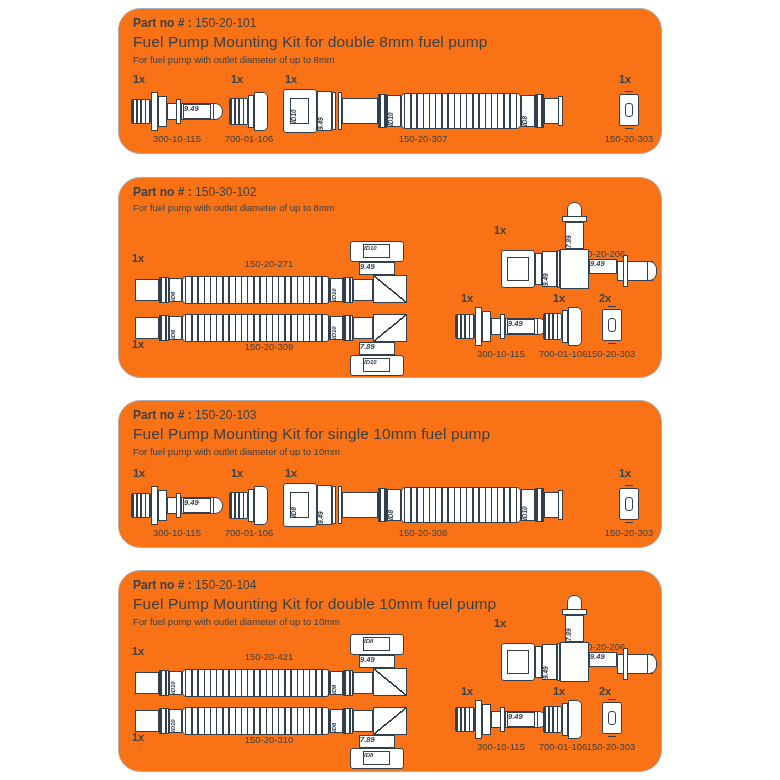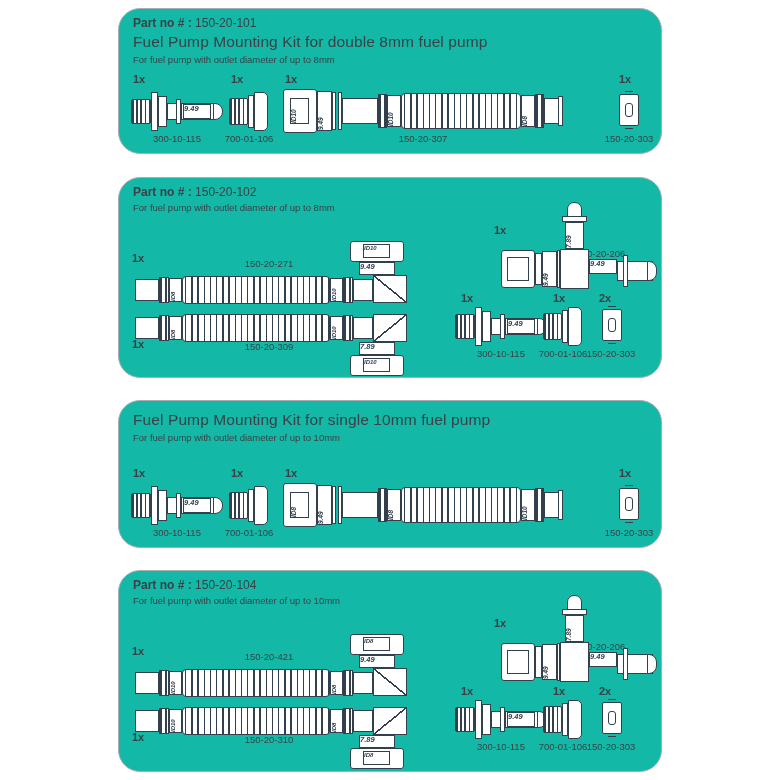--- a/index.html
+++ b/index.html
@@ -1,20 +1,20 @@
 <!DOCTYPE html>
 <html style="--ln: #32404d; --pb: #a9aeb3; --txt: #3a4147;"><head>
 <meta charset="utf-8">
 <style>
   :root{ --ln:#32404d; --txt:#3a4147; --pb:#a9aeb3; }
   html,body{margin:0;padding:0;}
   body{width:780px;height:780px;background:#fff;position:relative;
        font-family:"Liberation Sans",sans-serif;color:var(--txt);overflow:hidden;}
   .panel{position:absolute;left:118px;width:544px;border:1.4px solid var(--pb);
-         border-radius:22px;background:#14b8a6;box-sizing:border-box;}
+         border-radius:22px;background:#f97316;box-sizing:border-box;}
   .hdr{position:absolute;left:14px;top:7px;right:14px;}
   .l1{font-size:12px;}
   .l1 b{font-weight:bold;}
   .l2{font-size:15.5px;margin-top:3px;letter-spacing:.1px;}
   .l3{font-size:9.5px;margin-top:3px;}
   .qty{position:absolute;font-size:11px;font-weight:600;}
   .plabel{position:absolute;font-size:9.5px;text-align:center;white-space:nowrap;}
   .draw{position:absolute;}
   .draw i{position:absolute;display:block;box-sizing:border-box;}
   .pc{border:1.4px solid var(--ln);background:#fff;}
@@ -87,21 +87,21 @@
     <i class="pc nb" style="left:7px;top:0;width:8px;height:2px;border-top:1.4px solid var(--ln)"></i>
     <i class="pc" style="left:1px;top:3px;width:20px;height:32px;border-radius:2px"></i>
     <i class="pc" style="left:7px;top:12px;width:8px;height:14px;border-radius:3px"></i>
     <i class="pc nb" style="left:7px;top:36px;width:8px;height:2px;border-bottom:1.4px solid var(--ln)"></i>
   </div>
   <div class="plabel" style="left:465px;top:124px;width:90px">150-20-303</div>
 </section>
 
 <section class="panel" style="top:177px;height:201px">
   <header class="hdr">
-    <div class="l1"><b>Part no # :</b> <span>150-20-102</span></div>
+    <div class="l1"><b>Part no # :</b> <span>150-30-102</span></div>
     <div class="l3">For fuel pump with outlet diameter of up to 8mm</div>
   </header>
 
   <div class="qty" style="left:13px;top:74px">1x</div>
   <div class="plabel" style="left:60px;top:80px;width:180px">150-20-271</div>
   <div class="draw" style="left:16px;top:63px;width:272px;height:62px">
     <i class="pc r3" style="left:215px;top:0;width:54px;height:21px"></i>
     <i class="pc hl f6" style="left:228px;top:3px;width:27px;height:14px">ID10</i>
     <i class="pc hl" style="left:224px;top:21px;width:36px;height:13px">9.49</i>
     <i class="pc diagA" style="left:238px;top:34px;width:34px;height:28px"></i>
@@ -174,20 +174,21 @@
     <i class="pc nb" style="left:7px;top:0;width:8px;height:2px;border-top:1.4px solid var(--ln)"></i>
     <i class="pc" style="left:1px;top:3px;width:20px;height:32px;border-radius:2px"></i>
     <i class="pc" style="left:7px;top:12px;width:8px;height:14px;border-radius:3px"></i>
     <i class="pc nb" style="left:7px;top:36px;width:8px;height:2px;border-bottom:1.4px solid var(--ln)"></i>
   </div>
   <div class="plabel" style="left:452px;top:170px;width:80px">150-20-303</div>
 </section>
 
 <section class="panel" style="top:400px;height:148px">
   <header class="hdr">
+    <div class="l1"><b>Part no # :</b> <span>150-20-103</span></div>
     <div class="l2">Fuel Pump Mounting Kit for single 10mm fuel pump</div>
     <div class="l3">For fuel pump with outlet diameter of up to 10mm</div>
   </header>
 
   <div class="qty" style="left:14px;top:66px">1x</div>
   <div class="draw" style="left:12px;top:84px;width:92px;height:41px">
     <i class="pc thread" style="left:0;top:8px;width:20px;height:25px"></i>
     <i class="pc" style="left:20px;top:1px;width:7px;height:39px"></i>
     <i class="pc" style="left:27px;top:5px;width:9px;height:31px"></i>
     <i class="pc" style="left:36px;top:12px;width:11px;height:17px"></i>
@@ -215,34 +216,36 @@
     <i class="pc" style="left:55px;top:3px;width:4px;height:38px"></i>
     <i class="pc" style="left:59px;top:9px;width:36px;height:26px"></i>
     <i class="pc bd" style="left:95px;top:5px;width:9px;height:34px"></i>
     <i class="pc vl" style="left:104px;top:6px;width:14px;height:32px">ID8</i>
     <i class="pc corr" style="left:118px;top:4px;width:120px;height:36px"></i>
     <i class="pc vl" style="left:238px;top:6px;width:14px;height:32px">ID10</i>
     <i class="pc bd" style="left:252px;top:5px;width:9px;height:34px"></i>
     <i class="pc" style="left:261px;top:9px;width:19px;height:26px"></i>
     <i class="pc" style="left:275px;top:7px;width:5px;height:30px"></i>
   </div>
+  <div class="plabel" style="left:164px;top:126px;width:280px">150-20-308</div>
 
   <div class="qty" style="left:500px;top:66px">1x</div>
   <div class="draw" style="left:499px;top:84px;width:22px;height:38px">
     <i class="pc nb" style="left:7px;top:0;width:8px;height:2px;border-top:1.4px solid var(--ln)"></i>
     <i class="pc" style="left:1px;top:3px;width:20px;height:32px;border-radius:2px"></i>
     <i class="pc" style="left:7px;top:12px;width:8px;height:14px;border-radius:3px"></i>
     <i class="pc nb" style="left:7px;top:36px;width:8px;height:2px;border-bottom:1.4px solid var(--ln)"></i>
   </div>
   <div class="plabel" style="left:465px;top:126px;width:90px">150-20-303</div>
 </section>
 
 <section class="panel" style="top:570px;height:202px">
   <header class="hdr">
     <div class="l1"><b>Part no # :</b> <span>150-20-104</span></div>
+    <div class="l2">Fuel Pump Mounting Kit for double 10mm fuel pump</div>
     <div class="l3">For fuel pump with outlet diameter of up to 10mm</div>
   </header>
 
   <div class="qty" style="left:13px;top:74px">1x</div>
   <div class="plabel" style="left:60px;top:80px;width:180px">150-20-421</div>
   <div class="draw" style="left:16px;top:63px;width:272px;height:62px">
     <i class="pc r3" style="left:215px;top:0;width:54px;height:21px"></i>
     <i class="pc hl f6" style="left:228px;top:3px;width:27px;height:14px">ID8</i>
     <i class="pc hl" style="left:224px;top:21px;width:36px;height:13px">9.49</i>
     <i class="pc diagA" style="left:238px;top:34px;width:34px;height:28px"></i>

